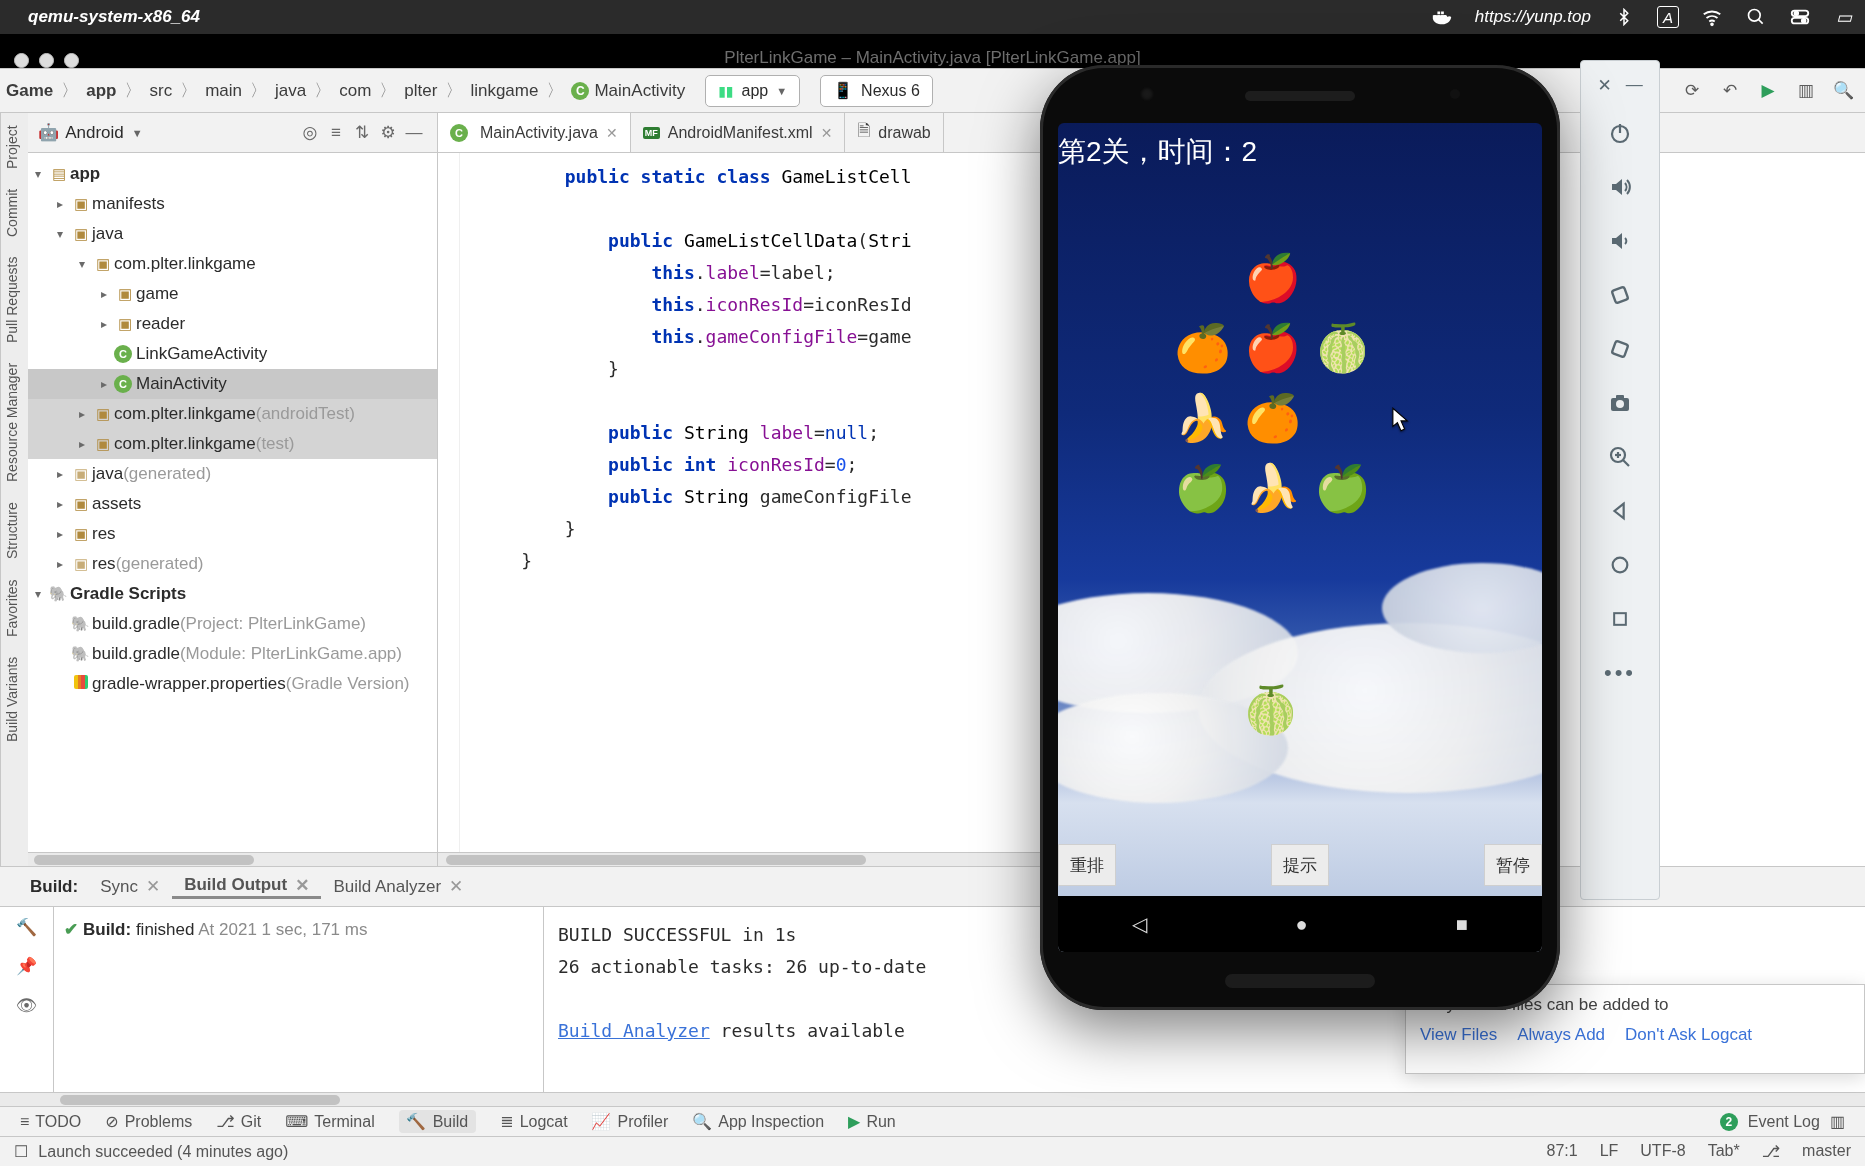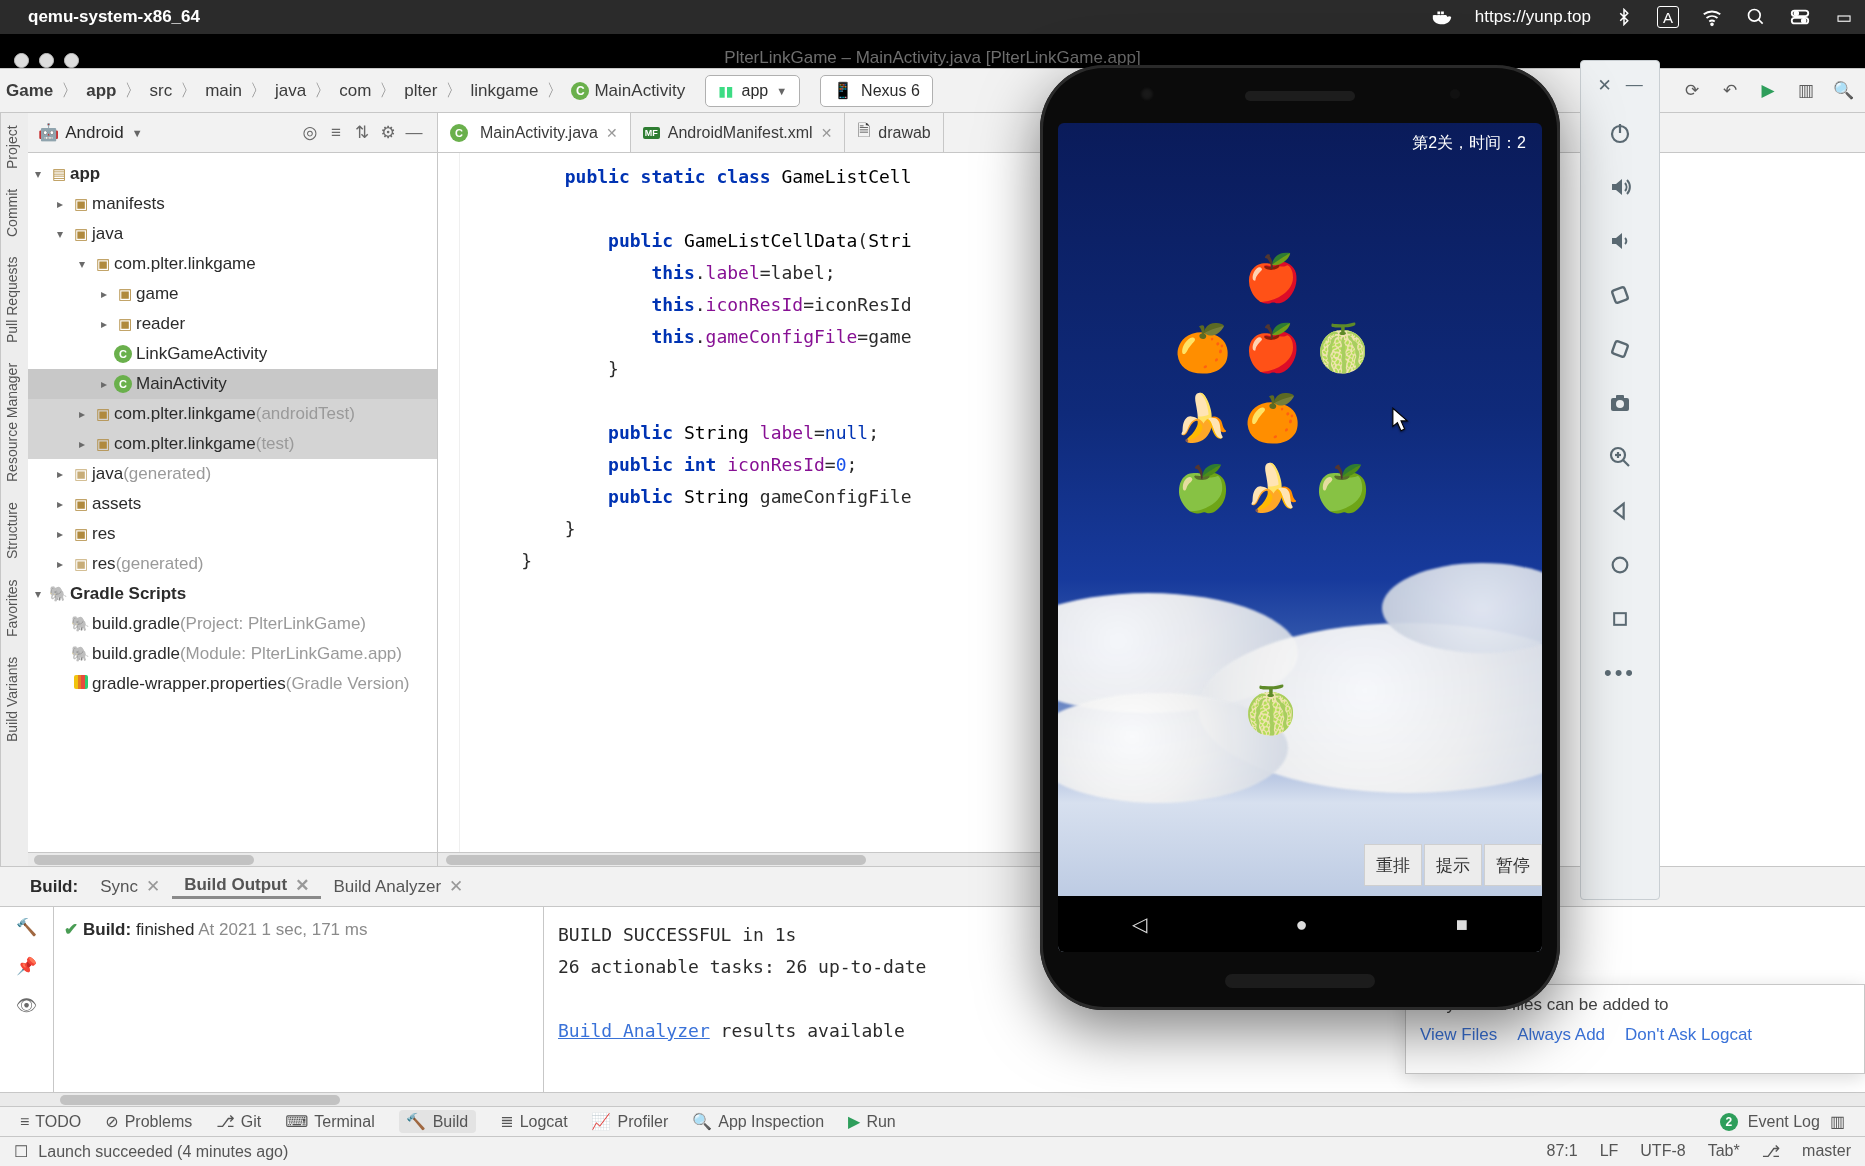--- a/index.html
+++ b/index.html
@@ -29,21 +29,21 @@
     font-size:17px;
     color:#2b2b2b;
     background:var(--ide-bg);
     position:relative; overflow:hidden;
   }
 
   
   .mac-bar {
     height:34px; width:100%; background:var(--mac-bar);
     color:#fff; display:flex; align-items:center;
-    padding:0 10px; font-size:17px; font-weight:500;
+    padding:0 10px; font-size:17px; font-weight:500;font-style:italic;
   }
   .apple-logo { font-size:19px; margin-right:18px; }
   .mac-right { margin-left:auto; display:flex; align-items:center; gap:22px; }
   .mac-icon { display:inline-flex; width:22px; justify-content:center; }
   .mac-url { font-weight:400; }
   .boxed-a { border:1.5px solid #fff; border-radius:3px; width:22px; height:22px;
              display:inline-flex; align-items:center; justify-content:center; font-size:15px; }
 
   
   .title-bar {
@@ -257,27 +257,27 @@
     background:linear-gradient(#0a1b5a 0%, #0f2a7a 35%, #173a9c 55%, #3a5fb0 65%, #d7e0ef 82%, #aebfdc 100%);
   }
   
   .cloud { position:absolute; background:radial-gradient(circle at 40% 40%, #fff 0%, #f2f2f2 40%, #cfd6e2 100%);
            border-radius:50%; filter:blur(1px); opacity:.95; }
   .c1 { width:300px; height:120px; left:-60px; top:470px; }
   .c2 { width:420px; height:170px; left:140px; top:500px; }
   .c3 { width:260px; height:110px; left:-30px; top:570px; }
   .c4 { width:200px; height:90px;  right:-40px; top:440px; background:radial-gradient(circle,#e9edf5,#c7cfdd); }
 
-  .hud { position:absolute; top:10px; left:0; right:16px; text-align:right;
-         color:#fff; font-size:16px; font-family:'PingFang SC','Heiti SC',sans-serif; }
+  .hud { position:absolute; top:10px; left:0; right:16px; text-align:left;
+         color:#fff; font-size:28px; font-family:'PingFang SC','Heiti SC',sans-serif; }
   .grid { position:absolute; top:120px; left:110px; }
   .cell { width:70px; height:70px; display:inline-flex; align-items:center; justify-content:center; font-size:46px; }
   .row  { display:flex; }
   .fruit-extra { position:absolute; left:184px; top:560px; font-size:46px; }
-  .gbtns { position:absolute; bottom:66px; left:16px; right:0; display:flex; justify-content:flex-end; gap:2px; }
+  .gbtns { position:absolute; bottom:66px; left:0; right:0; display:flex; justify-content:space-between; gap:2px; }
   .gbtn { width:58px; height:42px; background:#ececec; border:1px solid #cfcfcf;
           display:flex; align-items:center; justify-content:center;
           font-size:17px; font-family:'PingFang SC','Heiti SC',sans-serif; color:#333; }
   .navbar { position:absolute; bottom:0; left:0; right:0; height:56px; background:#000;
             display:flex; align-items:center; justify-content:space-around; color:#ddd; }
   .navbar .nic { font-size:20px; }
 
   
   .cursor {
     position:absolute; left:334px; top:284px; width:18px; height:26px; z-index:5;

